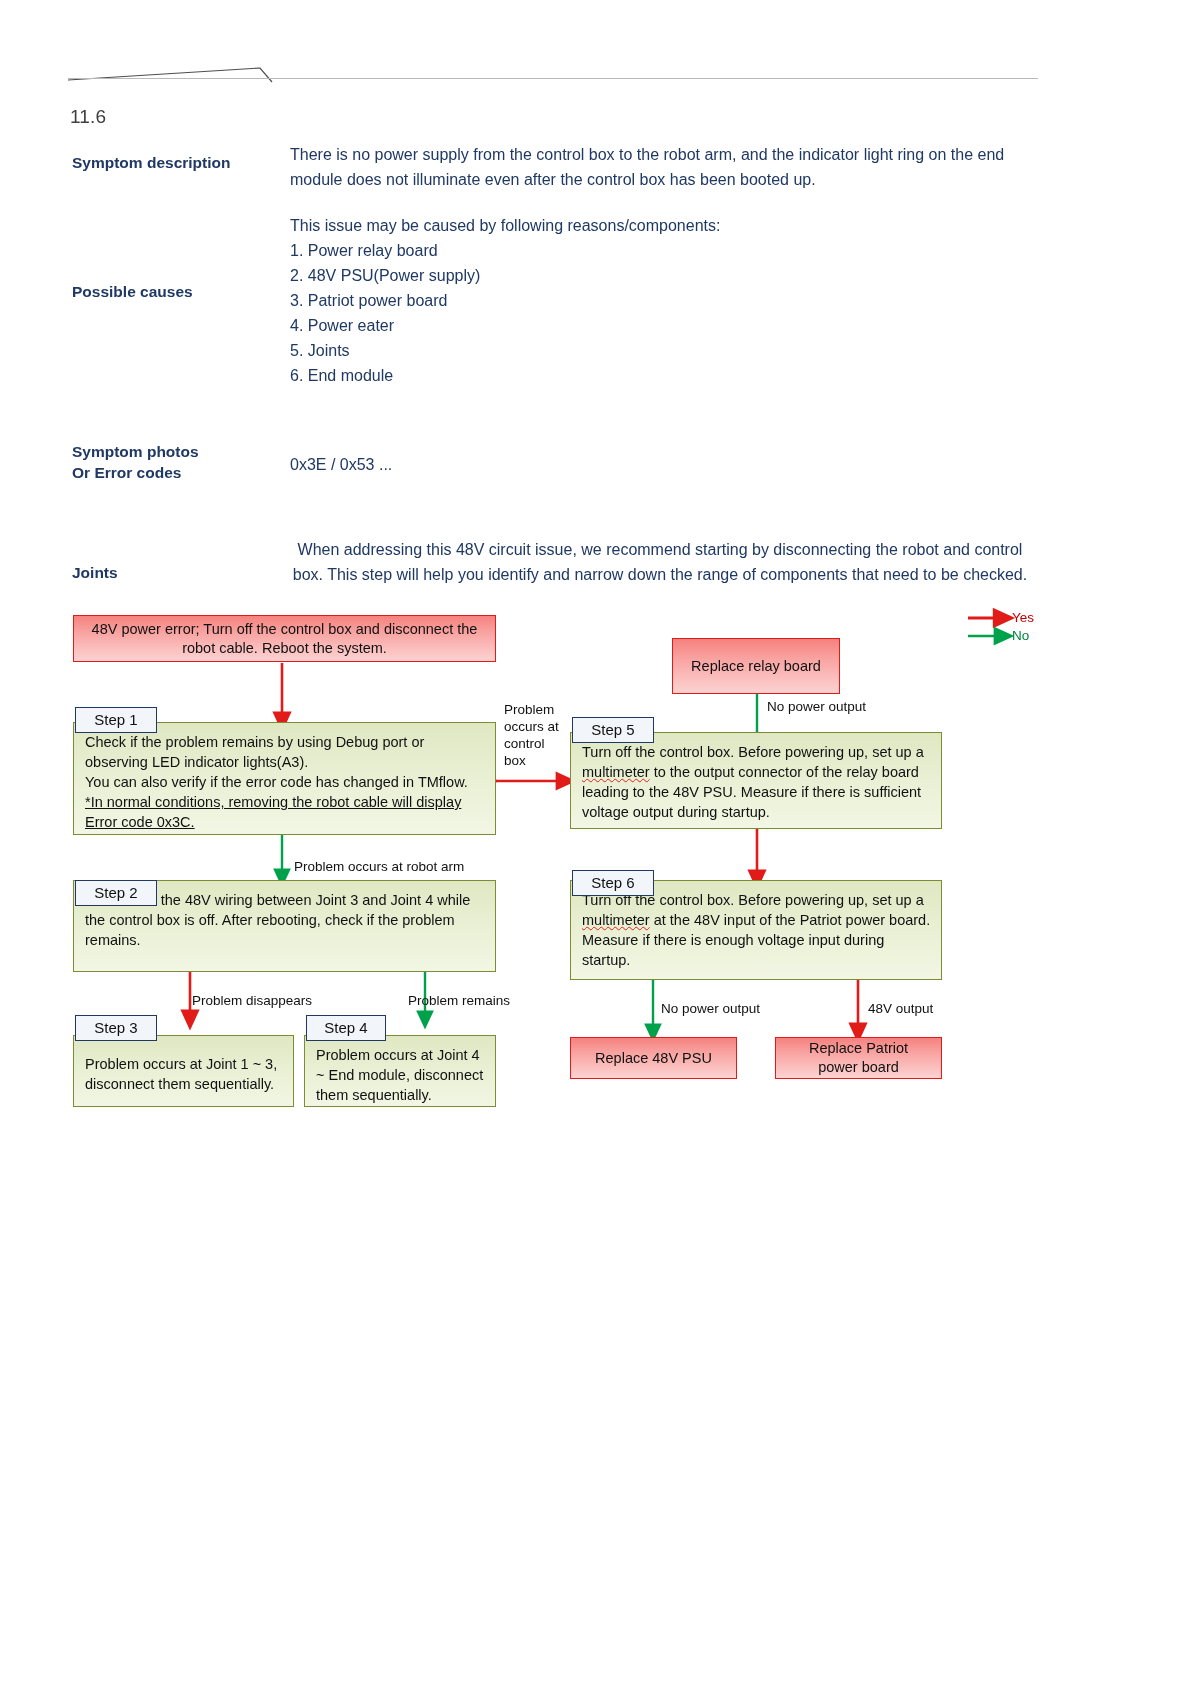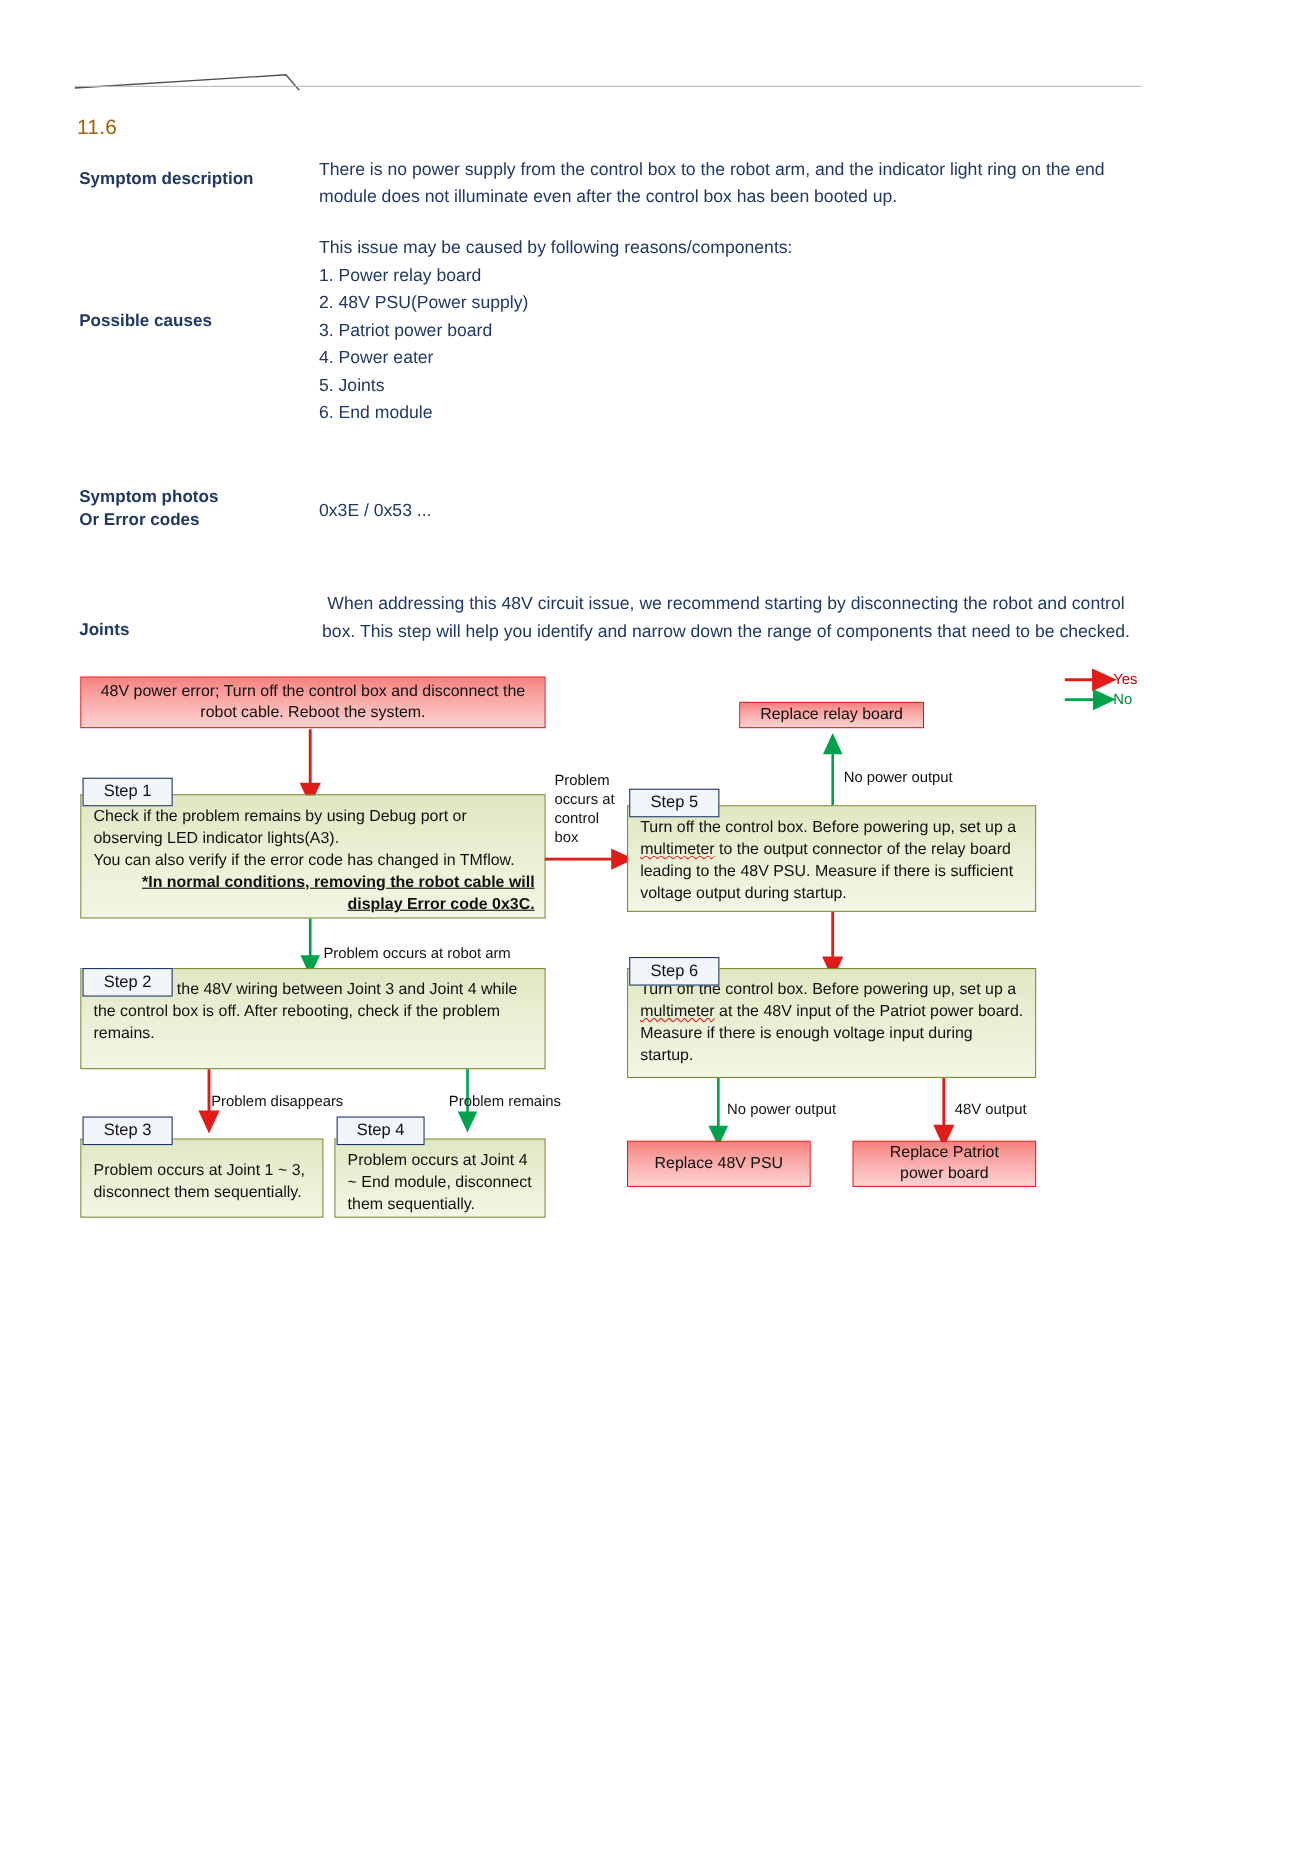--- a/index.html
+++ b/index.html
@@ -31,21 +31,21 @@
     width: 240px;
     height: 36px;
   }
 
   
   .sec-num {
     position: absolute;
     left: 70px;
     top: 106px;
     font-size: 19px;
-    color: #a16207;
+    color: #404040;
     letter-spacing: 0.2px;
   }
   .row-label {
     position: absolute;
     left: 72px;
     font-weight: bold;
     font-size: 15.5px;
     color: #1f3864;
     line-height: 21px;
   }
@@ -120,21 +120,21 @@
     line-height: 17px;
   }
   .legend-label {
     position: absolute;
     font-size: 13.5px;
     line-height: 17px;
   }
   .legend-yes { color: #c00000; }
   .legend-no  { color: #00843d; }
   .u { text-decoration: underline; }
-  .b { font-weight: bold; text-align: right; }
+  .b { font-weight: normal; }
   .sq {
     text-decoration: underline;
     text-decoration-style: wavy;
     text-decoration-color: #e02020;
     text-decoration-thickness: 1px;
   }
 </style>
 </head>
 <body>
 
@@ -235,21 +235,21 @@
   <div class="node node-green" style="left:570px; top:732px; width:372px; height:97px;">
     <span>Turn off the control box. Before powering up, set up a </span><span class="sq">multimeter</span><span> to the output connector of the relay board leading to the 48V PSU. Measure if there is sufficient voltage output during startup.</span>
   </div>
   <div class="step-tag" style="left:572px; top:717px; width:82px;">Step 5</div>
 
   <div class="node node-green" style="left:570px; top:880px; width:372px; height:100px;">
     <span>Turn off the control box. Before powering up, set up a </span><span class="sq">multimeter</span><span> at the 48V input of the Patriot power board. Measure if there is enough voltage input during startup.</span>
   </div>
   <div class="step-tag" style="left:572px; top:870px; width:82px;">Step 6</div>
 
-  <div class="node node-red" style="left:672px; top:638px; width:168px; height:24px;">Replace relay board</div>
+  <div class="node node-red" style="left:672px; top:638px; width:168px; height:56px;">Replace relay board</div>
 
   <div class="node node-red" style="left:570px; top:1037px; width:167px; height:42px;">Replace 48V PSU</div>
 
   <div class="node node-red" style="left:775px; top:1037px; width:167px; height:42px; flex-direction:column;">
     <div>Replace Patriot</div>
     <div>power board</div>
   </div>
 
   <div class="edge-label" style="left:504px; top:701px; width:62px;">
     <div>Problem</div>

